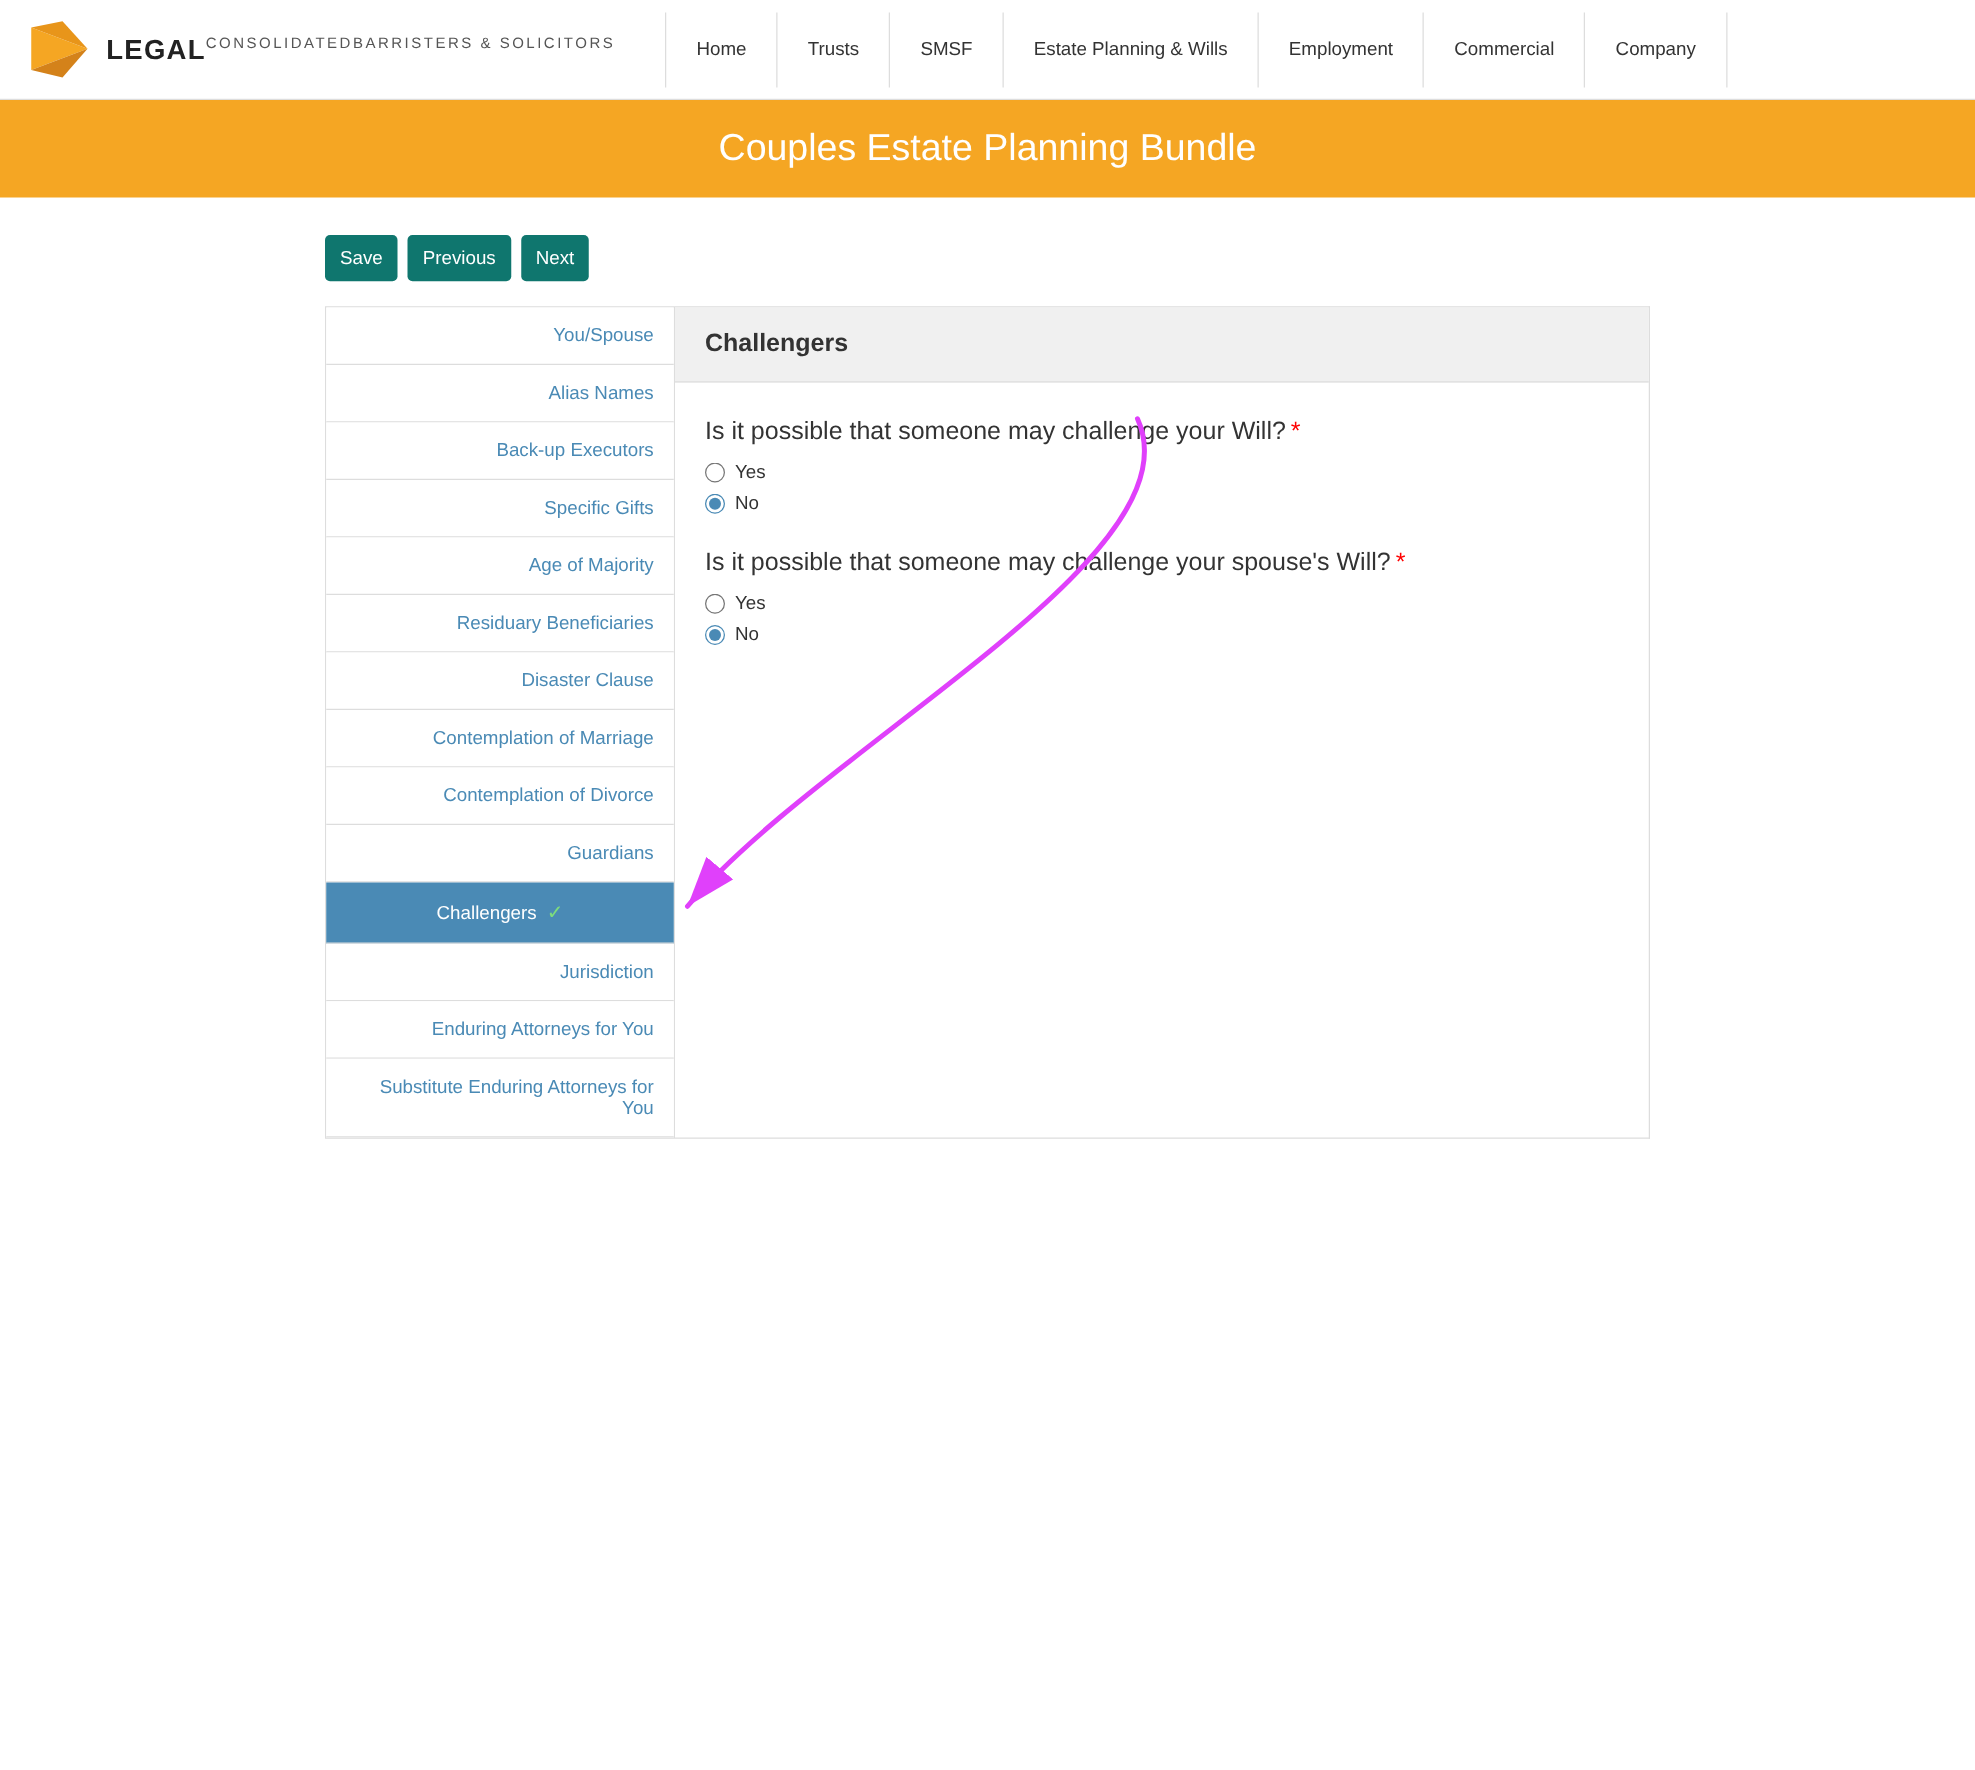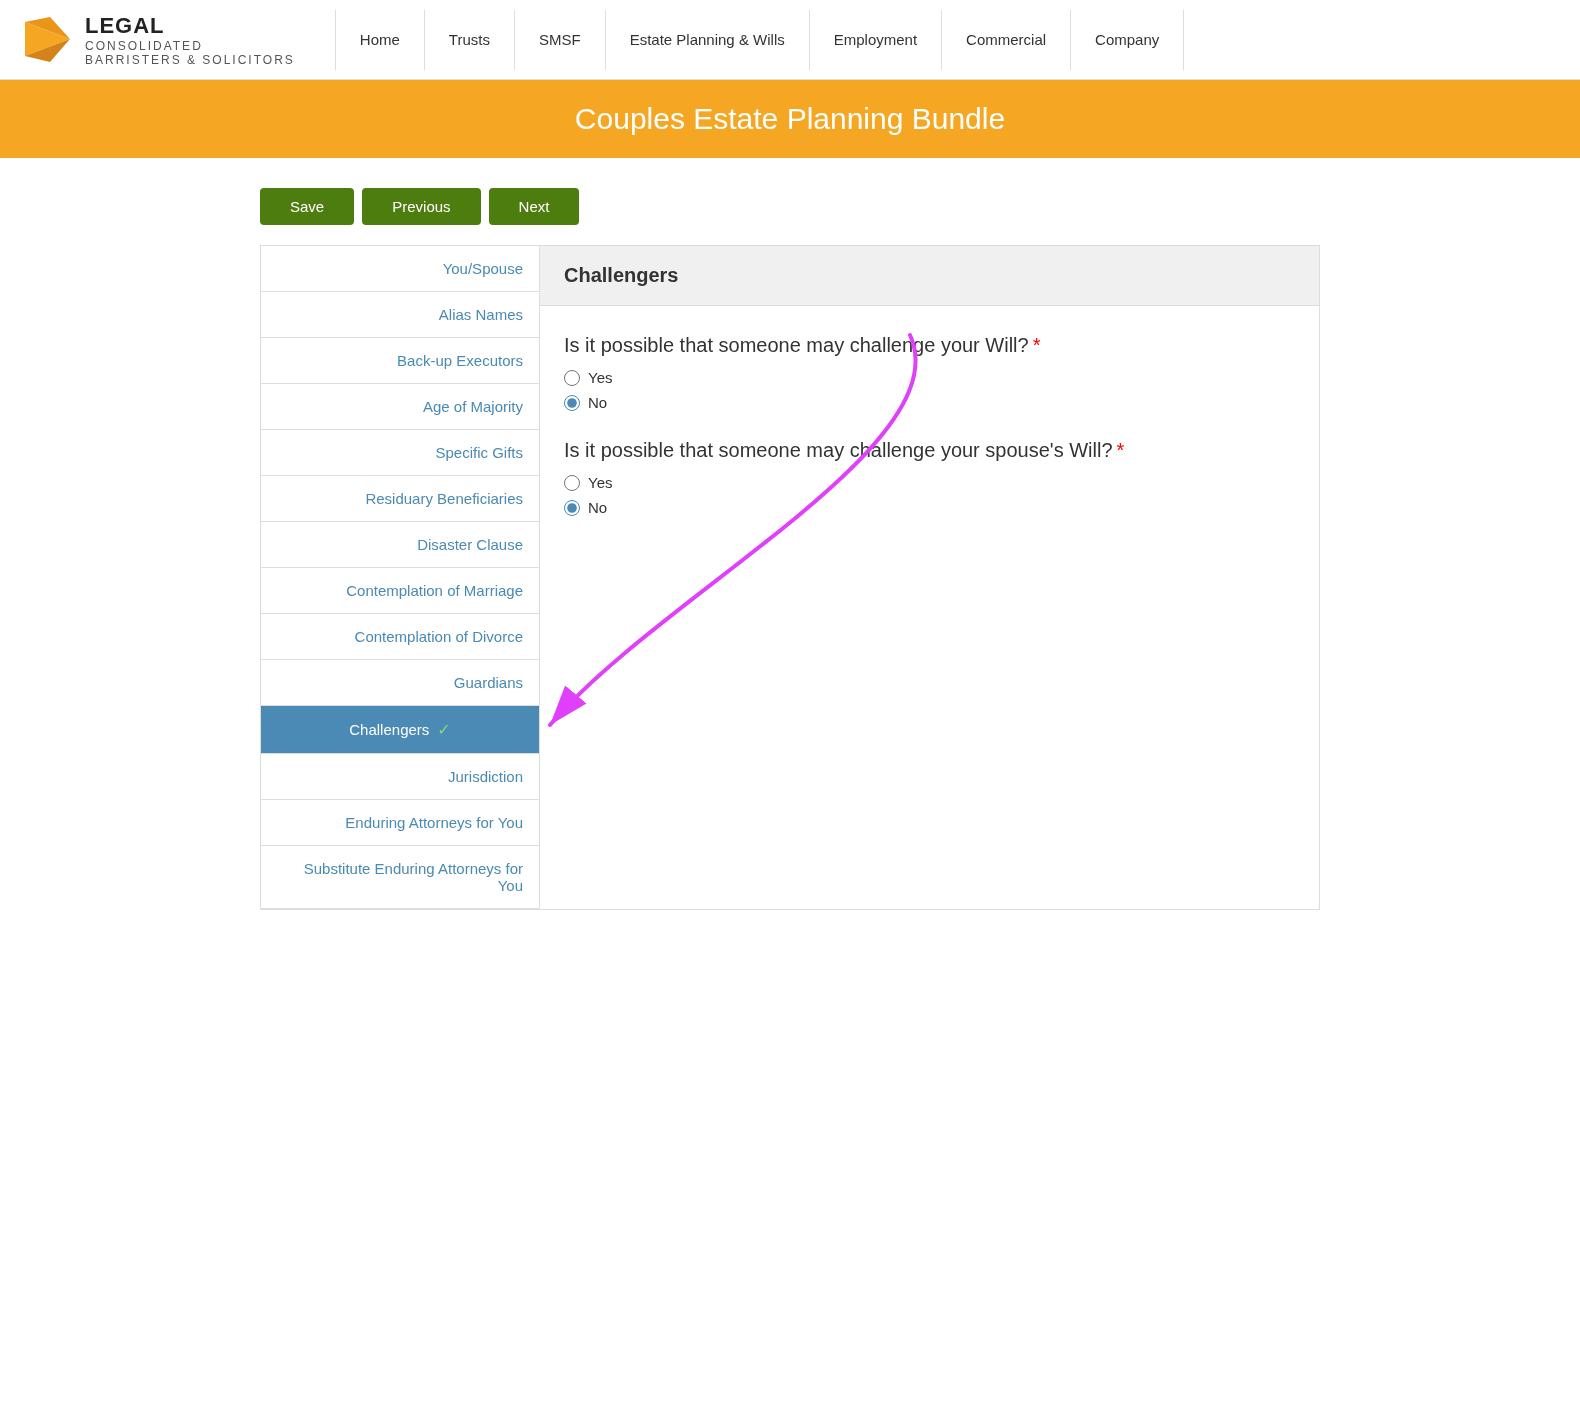--- a/index.html
+++ b/index.html
@@ -18,21 +18,21 @@
       align-items: center;
       margin-right: 40px;
       min-width: 200px;
     }
     .logo-icon {
       width: 55px;
       height: 55px;
       margin-right: 10px;
       flex-shrink: 0;
     }
-    .logo-text-area { display: flex; flex-direction: column; }
+    .logo-text-area { display: flex; flex-direction: row; }
     .logo-title { font-size: 22px; font-weight: bold; color: #222; letter-spacing: 1px; }
     .logo-subtitle { font-size: 12px; color: #555; letter-spacing: 2px; }
     nav { display: flex; align-items: center; flex: 1; }
     .nav-item {
       padding: 0 24px;
       height: 60px;
       display: flex;
       align-items: center;
       font-size: 15px;
       color: #333;
@@ -58,27 +58,27 @@
       padding: 30px 20px;
     }
 
     
     .toolbar {
       display: flex;
       gap: 8px;
       margin-bottom: 20px;
     }
     .btn {
-      padding: 10px 30px;
+      padding: 10px 12px;
       border: none;
       border-radius: 4px;
       cursor: pointer;
       font-size: 15px;
       color: white;
-      background: #4d7c0f;
+      background: #0f766e;
     }
 
     
     .content-area {
       display: flex;
       gap: 0;
     }
 
     
     .sidebar {
@@ -197,22 +197,22 @@
     <button class="btn">Previous</button>
     <button class="btn">Next</button>
   </div>
 
   <div class="content-area annotation-overlay">
 
     <div class="sidebar">
       <div class="sidebar-item">You/Spouse</div>
       <div class="sidebar-item">Alias Names</div>
       <div class="sidebar-item">Back-up Executors</div>
+      <div class="sidebar-item">Specific Gifts</div>
       <div class="sidebar-item">Age of Majority</div>
-      <div class="sidebar-item">Specific Gifts</div>
       <div class="sidebar-item">Residuary Beneficiaries</div>
       <div class="sidebar-item">Disaster Clause</div>
       <div class="sidebar-item">Contemplation of Marriage</div>
       <div class="sidebar-item">Contemplation of Divorce</div>
       <div class="sidebar-item">Guardians</div>
       <div class="sidebar-item active">
         <span>Challengers</span>
         <span class="checkmark">✓</span>
       </div>
       <div class="sidebar-item">Jurisdiction</div>

